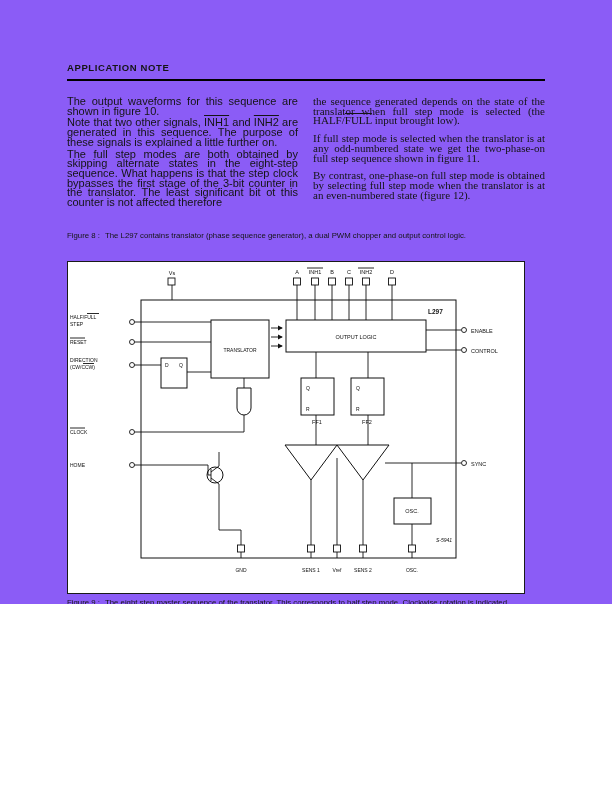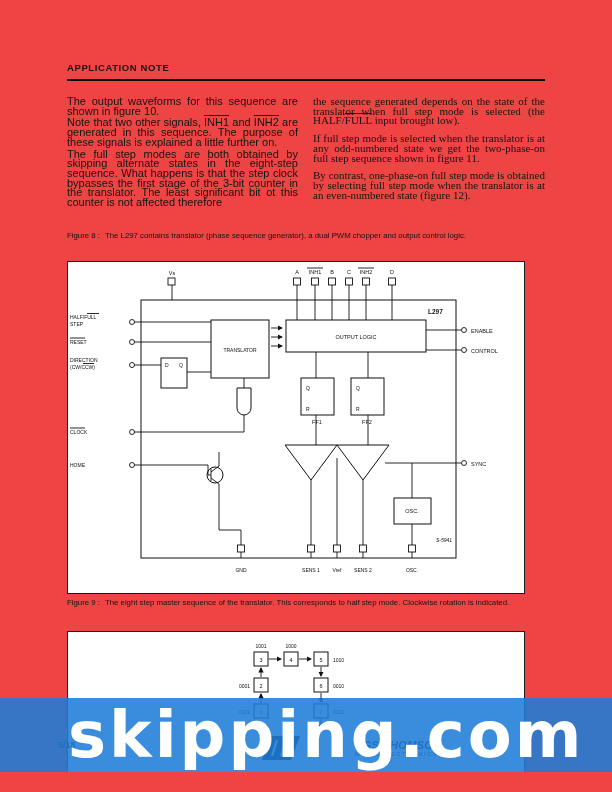--- a/index.html
+++ b/index.html
@@ -1,16 +1,16 @@
 <!DOCTYPE html>
 <html><head>
 <meta charset="utf-8">
 <style>
   html,body{margin:0;padding:0;background:#fff;}
-  .page{position:relative;width:612px;height:792px;background:#ef4444;font-family:"Liberation Sans",sans-serif;color:#141414;overflow:hidden;}
+  .page{position:relative;width:612px;height:604px;background:#8b5cf6;font-family:"Liberation Sans",sans-serif;color:#141414;overflow:hidden;}
   .header-title{position:absolute;left:67px;top:62px;font-size:9.5px;font-weight:bold;letter-spacing:0.6px;}
   .header-rule{position:absolute;left:67px;top:79px;width:478px;height:1.5px;background:#000;}
   .col{position:absolute;top:97px;font-size:11px;line-height:9.7px;text-align:justify;}
   .col-left{left:67px;width:231px;}
   .col-right{left:313px;width:232px;}
   .col-left p{margin:0 0 2px 0;}
   .col-right p{margin:0 0 8px 0;font-family:Liberation Serif, serif;}
   .ov{text-decoration:overline;}
   .figcap{position:absolute;left:67px;width:478px;font-size:7.8px;line-height:9.9px;padding-left:46px;text-indent:-46px;}
   .figcap .figlabel{font-weight:normal;margin-right:5px;}

